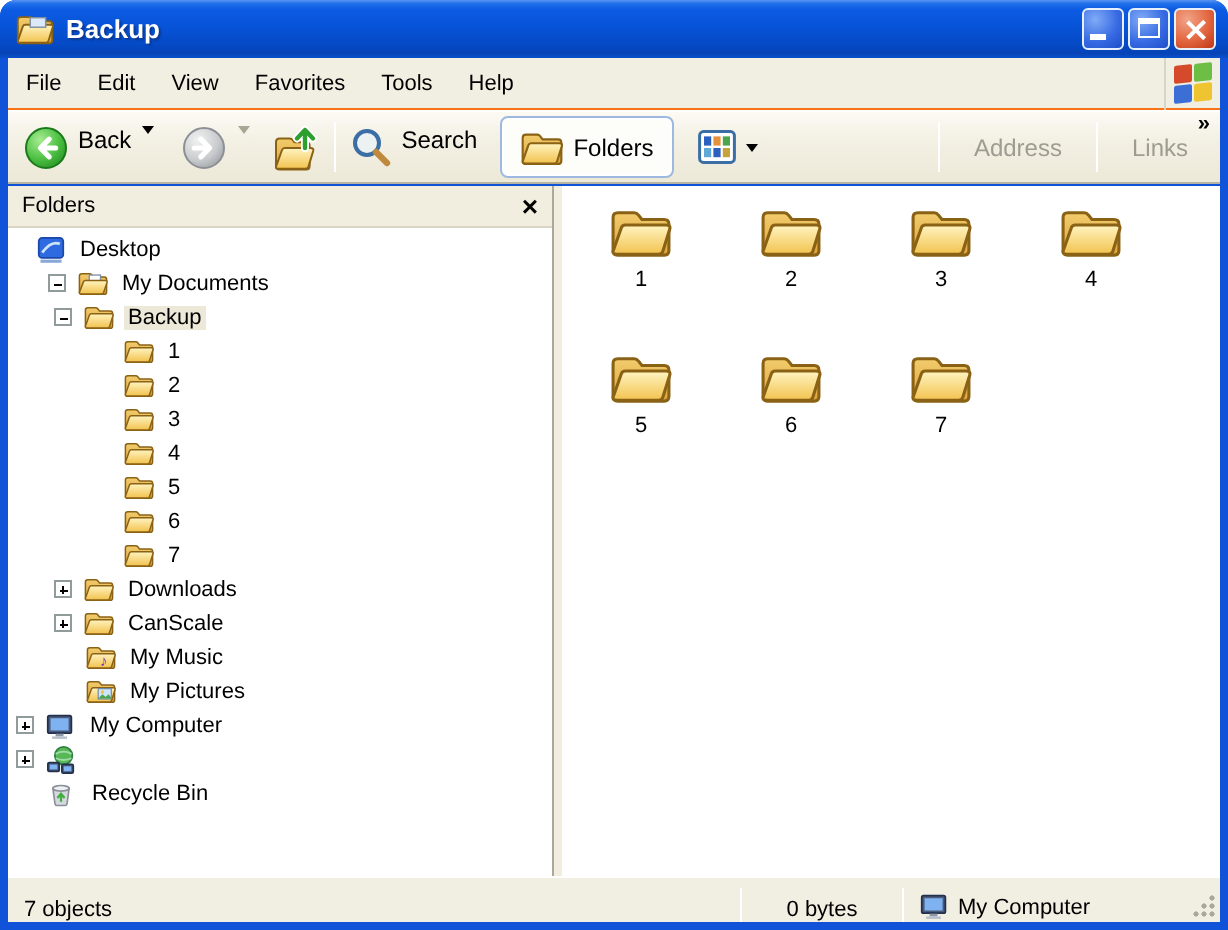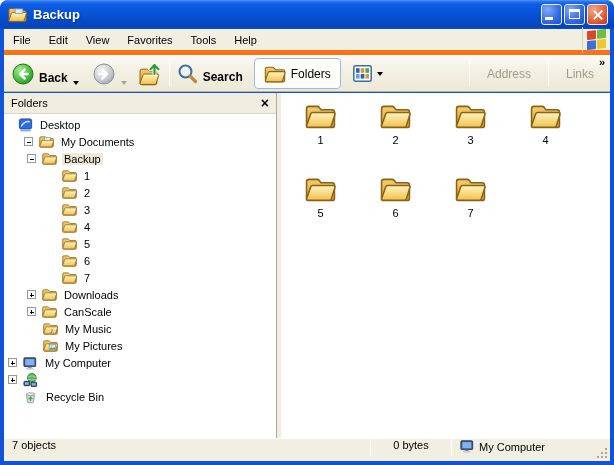--- a/index.html
+++ b/index.html
@@ -17,32 +17,32 @@
   .wbtn.minb,.wbtn.maxb { background:radial-gradient(circle at 30% 25%, #7FABF6, #3568E2 60%, #1E4FC8 100%); }
   .wbtn.closeb { background:radial-gradient(circle at 30% 25%, #F2A488, #E26740 55%, #BF3514 100%); }
   .wbtn.minb i { position:absolute; left:3px; bottom:4px; width:8px; height:3px; background:#fff; }
   .wbtn.maxb i { position:absolute; left:4px; top:4px; width:11px; height:10px; border:1px solid #fff; border-top:3px solid #fff; }
   .wbtn.closeb i::before,.wbtn.closeb i::after { content:""; position:absolute; left:9px; top:4px; width:2.4px; height:12px; background:#fff; }
   .wbtn.closeb i::before { transform:rotate(45deg); }
   .wbtn.closeb i::after { transform:rotate(-45deg); }
 
   
   .menubar { position:absolute; left:4px; top:29px; width:606px; height:26px; background:#F1EEE2;
-    display:flex; align-items:center; border-bottom:5px solid #f97316; }
+    display:flex; align-items:center; border-bottom:1px solid #f97316; }
   .menu-item { padding:2px 9px; cursor:default; }
   .winlogo-wrap { margin-left:auto; height:26px; width:28px; border-left:1px solid #D9D5C4; display:flex; align-items:center; justify-content:center; }
   .winlogo { width:19px; height:19px; display:grid; grid-template-columns:9px 9px; grid-template-rows:9px 9px; gap:1px; transform:skewY(-6deg); }
   .winlogo b { border-radius:1px; }
   .wl-r { background:#D44A2A; } .wl-g { background:#6DBE45; } .wl-b { background:#3B6FD6; } .wl-y { background:#EFC431; }
 
   
   .toolbar { position:absolute; left:4px; top:55px; width:606px; height:37px;
     background:linear-gradient(180deg,#FCFAF4 0%,#F3F0E4 40%,#EDE9D8 100%);
     border-top:1px solid #fff; border-bottom:1px solid #B8B4A2; display:flex; align-items:center; padding:0 6px 0 8px; }
-  .tb-group { display:flex; align-items:flex-end;font-weight:bold; }
+  .tb-group { display:flex; align-items:flex-start; }
   .tb-label { font-size:12px; margin:0 2px 0 5px; }
   .caret { width:0; height:0; border-left:3.5px solid transparent; border-right:3.5px solid transparent; border-top:4px solid #000; margin:0 3px; }
   .caret.dis { border-top-color:#A9A695; }
   .tb-sep { width:1px; height:25px; background:#C9C5B2; border-right:1px solid #fff; margin:0 7px; }
   .folders-btn { display:flex; align-items:center; gap:5px; background:#FDFDFA; border:1px solid #9DB9DF; border-radius:4px;
     height:31px; padding:0 9px; margin-left:9px; box-shadow:0 0 0 1px #fff inset; }
   .views-btn { display:flex; align-items:center; margin-left:12px; }
   .tb-right { margin-left:auto; display:flex; align-items:center; height:100%; }
   .tb-gray { color:#9E9C90; font-size:12px; padding:0 10px; }
   .chevron { position:absolute; right:5px; top:0px; font-weight:bold; font-size:11px; color:#000; }
@@ -65,21 +65,21 @@
   .trow.selected .tlabel { background:#ECE9D8; }
   .splitter { width:4px; height:100%; background:#F1EEE0; cursor:col-resize; }
   .filepane { flex:1; height:100%; background:#fff; padding:7px 0 0 2px; }
   .fgrid { display:flex; flex-wrap:wrap; width:302px; }
   .fcell { width:75px; height:73px; display:flex; flex-direction:column; align-items:center; cursor:default; }
   .fcell .bigicon { width:31px; height:26px; margin-top:3px; }
   .fcell .flabel { margin-top:5px; }
 
   
   .statusbar { position:absolute; left:4px; top:438px; width:606px; height:23px; background:#F1EEE2; border-top:1px solid #fff;
-    display:flex; align-items:flex-start; }
+    display:flex; align-items:flex-end; }
   .sb-left { flex:1; padding-left:8px; }
   .sb-sep { width:1px; height:17px; background:#ACA899; border-right:1px solid #fff; }
   .sb-mid { width:80px; text-align:center; }
   .sb-right { width:158px; display:flex; align-items:center; gap:5px; padding-left:8px; }
   .sb-right .zicon { width:14px; height:15px; }
   .grip { position:absolute; right:1px; bottom:1px; width:13px; height:13px;
     background:
       radial-gradient(circle at 10px 2px, #ACA899 1.2px, transparent 1.4px),
       radial-gradient(circle at 10px 6px, #ACA899 1.2px, transparent 1.4px),
       radial-gradient(circle at 6px 6px, #ACA899 1.2px, transparent 1.4px),

